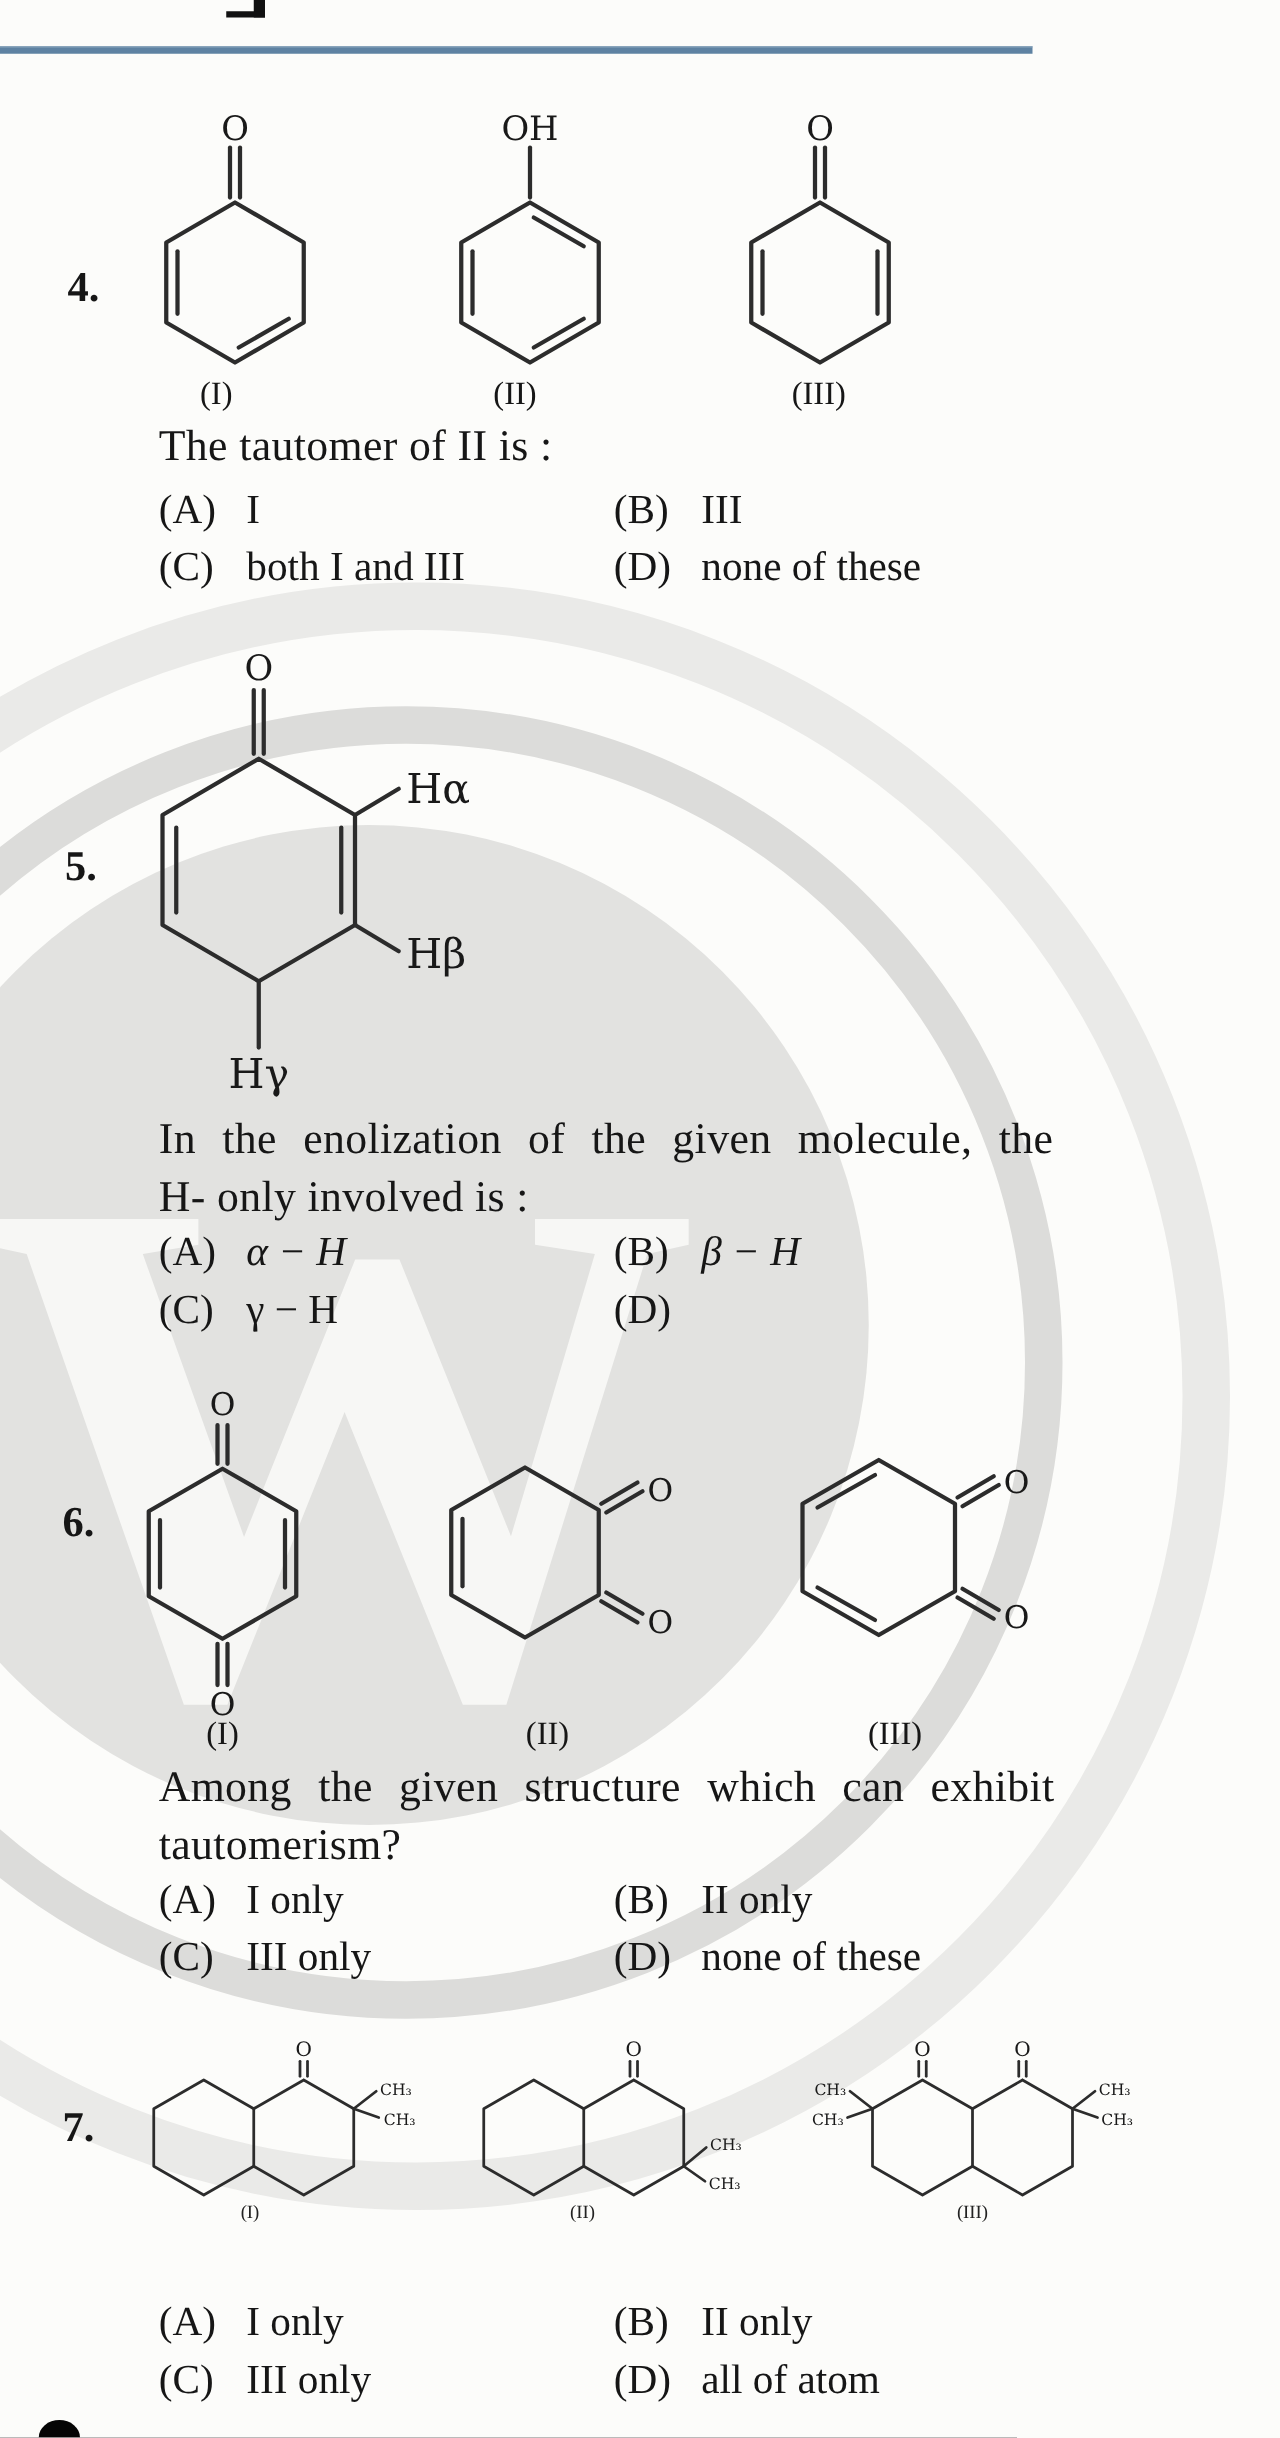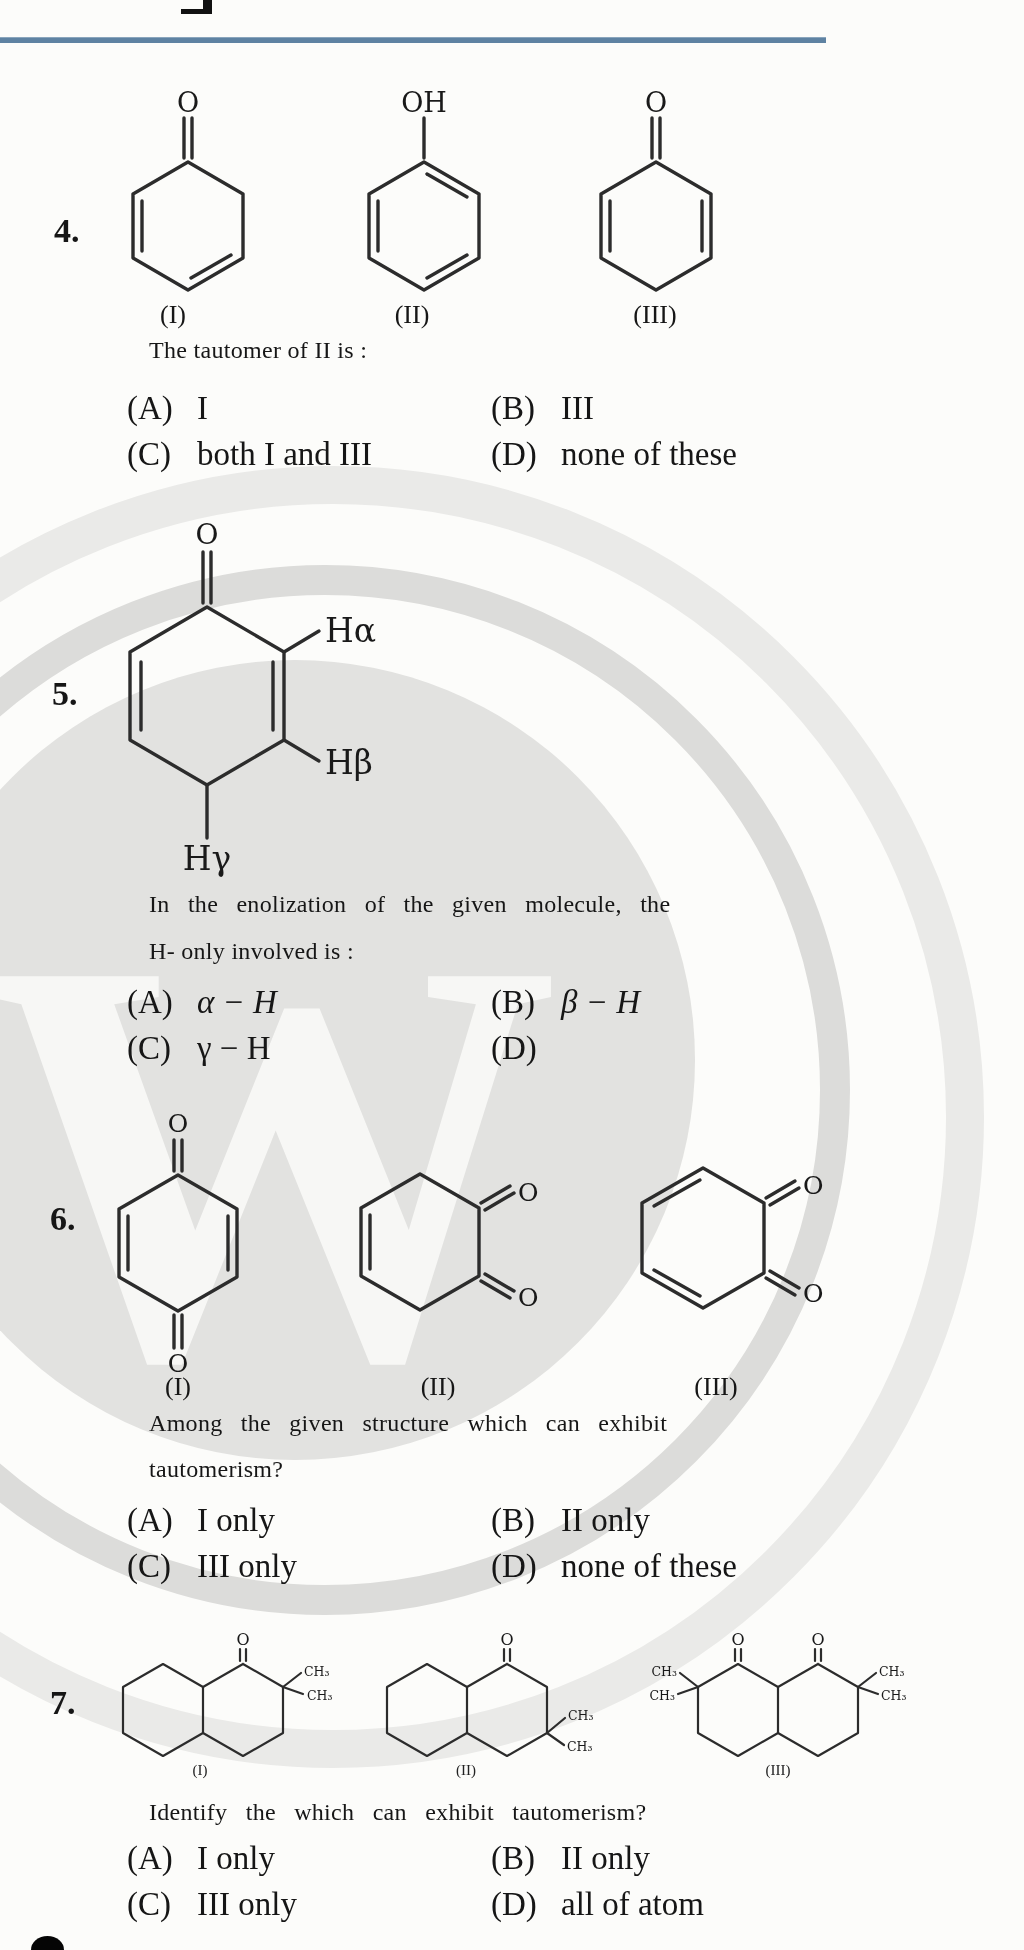--- a/index.html
+++ b/index.html
@@ -20,21 +20,21 @@
     font-size:580px; line-height:1; font-weight:bold; color:#f7f7f5;}
   
   .bar{position:absolute; background:#111; z-index:2;}
   .divider{position:absolute; left:0; top:37px; width:826px; height:5px;
     background:#5e82a2; border-top:1px solid #8aa5bc; z-index:2;}
   .dot{position:absolute; left:31px; top:1936px; width:33px; height:28px;
     border-radius:50%; background:#050505; z-index:2;}
   
   .txt{position:absolute; z-index:1; white-space:nowrap;}
   .qnum{font-size:34px; font-weight:bold;}
-  .prompt{font-size:24px; letter-spacing:0.3px;margin-left:22px;}
+  .prompt{font-size:35px; letter-spacing:0.3px;}
   .ws{word-spacing:12px;}
   .slabel{font-size:26px; text-align:center; width:120px;}
   .slabel7{font-size:15px; text-align:center; width:90px; color:#222;}
   .opt{display:flex; gap:18px; font-size:33px;}
   .opt .k{min-width:52px;}
   
   svg.struct{position:absolute; z-index:1; overflow:visible;}
   svg.struct line, svg.struct path{stroke:#2c2c2c; stroke-width:3.4; fill:none; stroke-linejoin:round; stroke-linecap:round;}
   svg.struct.thin line, svg.struct.thin path{stroke-width:2.2;}
   svg.struct text{fill:#191919; font-family:"DejaVu Serif","Liberation Serif",serif; stroke:none;}
@@ -253,21 +253,20 @@
     <line x1="210" y1="55" x2="228" y2="41"></line>
     <text class="me" x="231" y="44">CH₃</text>
     <line x1="210" y1="55" x2="230" y2="62"></line>
     <text class="me" x="233" y="68">CH₃</text>
   </svg>
 
   <div class="txt slabel7" style="left:155px; top:1762px;">(I)</div>
   <div class="txt slabel7" style="left:421px; top:1762px;">(II)</div>
   <div class="txt slabel7" style="left:733px; top:1762px;">(III)</div>
 
-  <div class="txt prompt ws" style="left:127px; top:1799px;">Identify the which can exhibit tautomerism?</div>
 
   <div class="txt opt" style="left:127px; top:1840px;">
     <span class="k">(A)</span>
     <span>I only</span>
   </div>
   <div class="txt opt" style="left:491px; top:1840px;">
     <span class="k">(B)</span>
     <span>II only</span>
   </div>
   <div class="txt opt" style="left:127px; top:1886px;">

